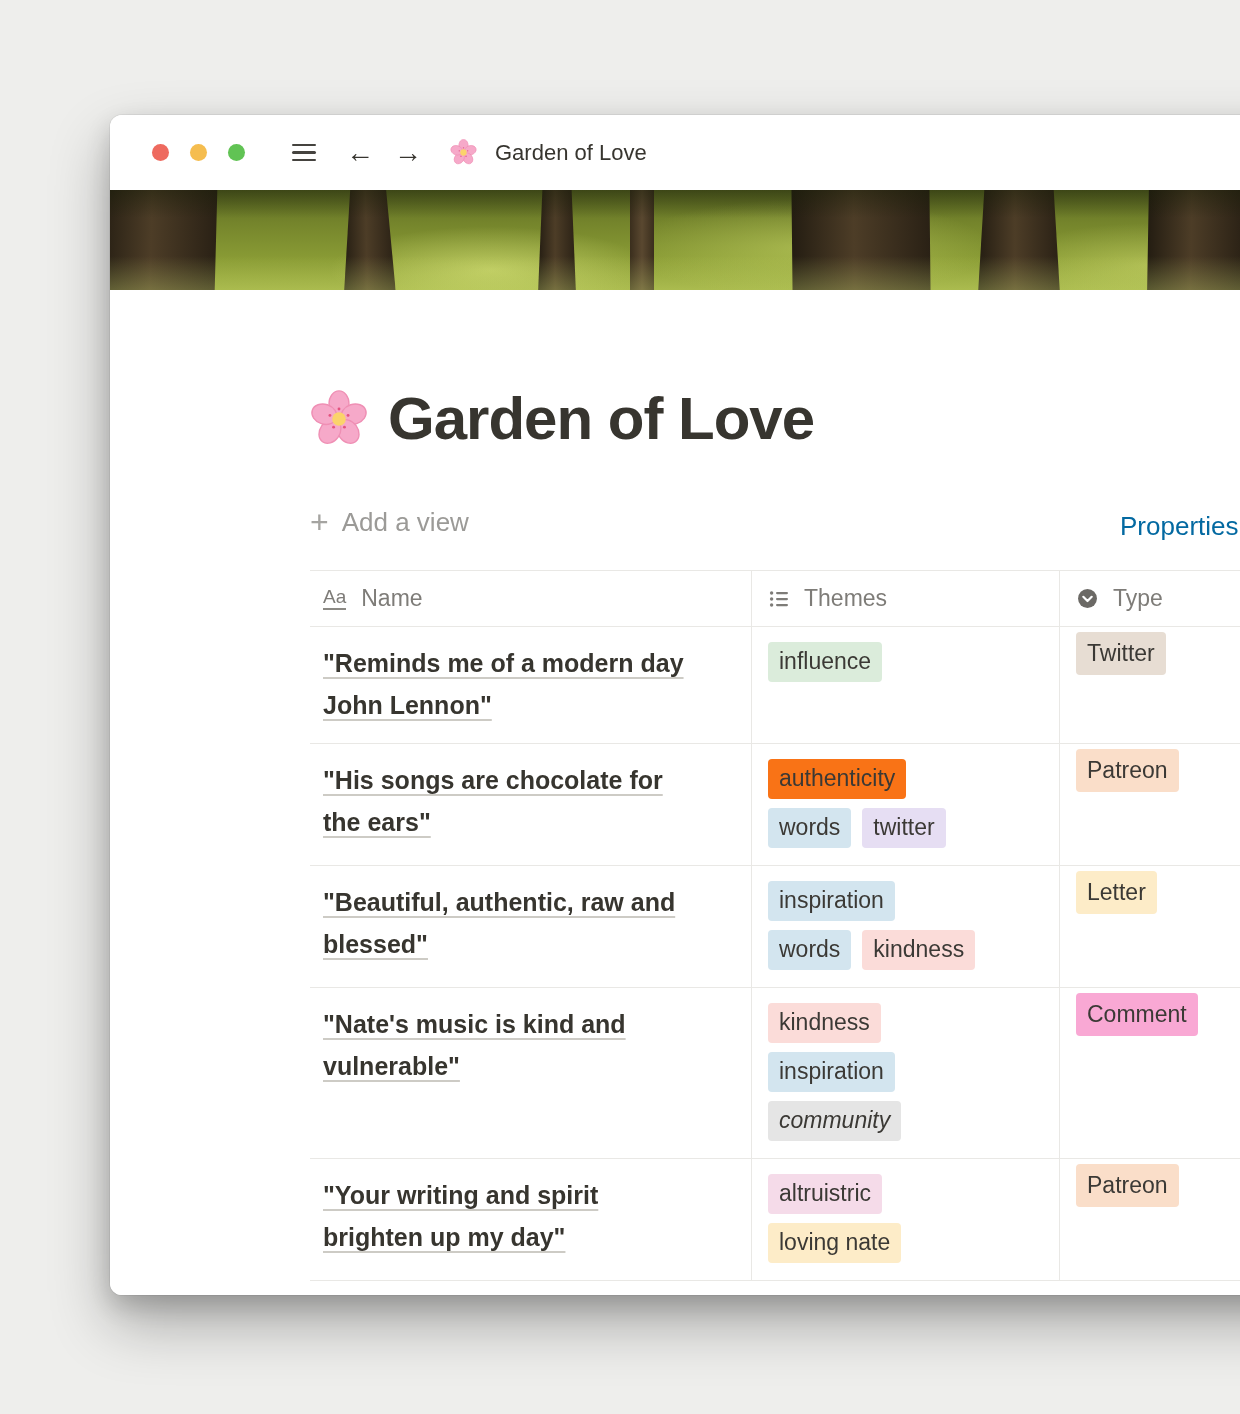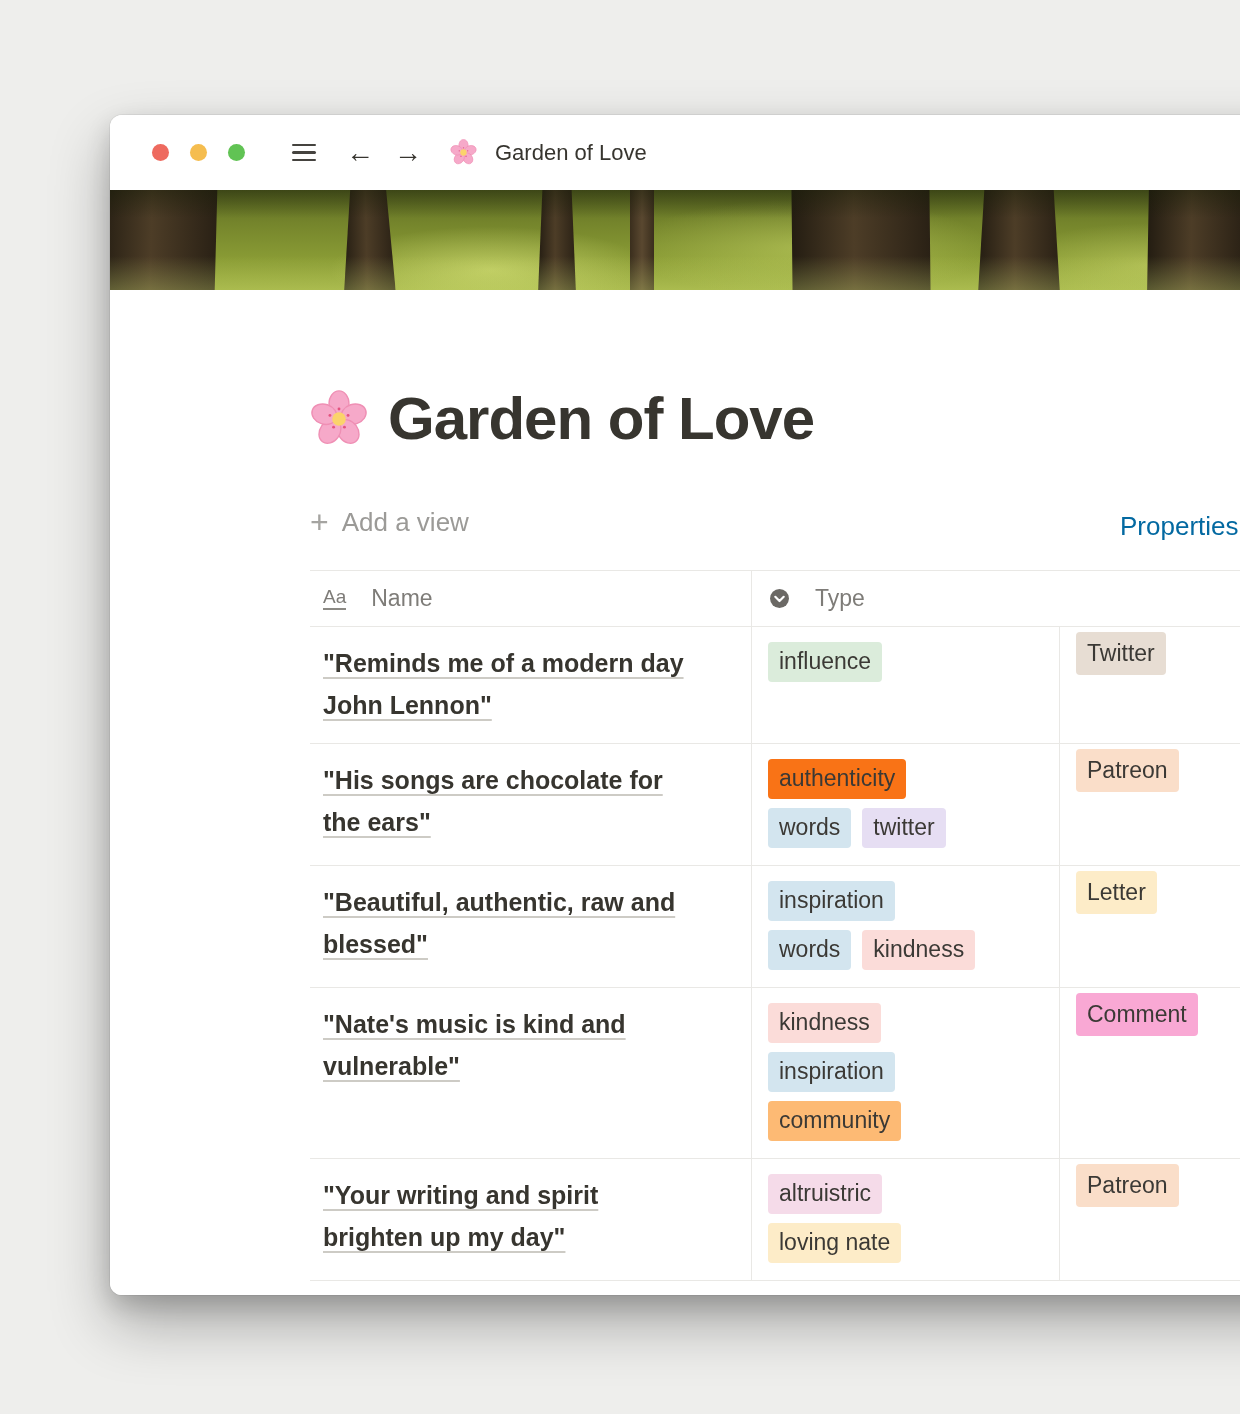--- a/index.html
+++ b/index.html
@@ -58,21 +58,21 @@
   .page-flower { display:flex; flex-shrink:0; }
 
   .toolbar { position:relative; height:40px; margin-top:54px; }
   .add-view { display:inline-flex; align-items:center; gap:13px; color:#9b9a97; font-size:26px; cursor:pointer; }
   .plus { font-size:32px; font-weight:300; line-height:0.9; color:#a5a4a1; }
   .properties { position:absolute; left:810px; top:4px; font-size:26px; color:#0369a1; cursor:pointer; }
 
   
   .table { margin-top:23px; }
   .thead { display:flex; border-top:1px solid #e9e8e5; border-bottom:1px solid #e9e8e5; height:57px; }
-  .th { display:flex; align-items:center; gap:25px; color:#7e7c78; font-size:23px; cursor:pointer; }
+  .th { display:flex; align-items:center; gap:15px; color:#7e7c78; font-size:23px; cursor:pointer; }
   .th-name  { width:442px; padding-left:13px; border-right:1px solid #e9e8e5; }
   .th-themes{ width:308px; padding-left:17px; border-right:1px solid #e9e8e5; }
   .th-type  { flex:1; padding-left:17px; }
   .aa-icon { font-size:19px; font-weight:500; border-bottom:2px solid #8b8984; padding-bottom:1px; line-height:1.05; }
 
   .tr { display:flex; border-bottom:1px solid #e9e8e5; }
   .cell-name { width:442px; padding:15px 20px 17px 13px; border-right:1px solid #e9e8e5; cursor:pointer; }
   .row-name-line { display:block; font-size:25px; line-height:42px; font-weight:700; color:#37352f;
     text-decoration:underline; text-decoration-color:#cdcbc5; text-decoration-thickness:1.5px; text-underline-offset:5px; }
   .cell-themes { width:308px; padding:15px 16px 17px 16px; border-right:1px solid #e9e8e5;
@@ -166,20 +166,33 @@
         </span>
         <span class="properties">Properties</span>
       </div>
 
       <div class="table">
         <div class="thead">
           <div class="th th-name">
             <span class="aa-icon">Aa</span>
             <span>Name</span>
           </div>
+          <div class="th th-themes">
+            <span style="display:flex;">
+              <svg width="20" height="20" viewBox="0 0 20 20" fill="#7e7c78">
+                <circle cx="2.6" cy="4" r="1.7"></circle>
+                  <rect x="7" y="2.9" width="12" height="2.3" rx="1.1"></rect>
+                <circle cx="2.6" cy="10" r="1.7"></circle>
+                  <rect x="7" y="8.9" width="12" height="2.3" rx="1.1"></rect>
+                <circle cx="2.6" cy="16" r="1.7"></circle>
+                  <rect x="7" y="14.9" width="12" height="2.3" rx="1.1"></rect>
+              </svg>
+            </span>
+            <span>Themes</span>
+          </div>
           <div class="th th-type">
             <span style="display:flex;">
               <svg width="21" height="21" viewBox="0 0 20 20">
                 <circle cx="10" cy="10" r="9" fill="#6b6965"></circle>
                 <path d="M6 8.4l4 4 4-4" stroke="#ffffff" stroke-width="2.1" fill="none" stroke-linecap="round" stroke-linejoin="round"></path>
               </svg>
             </span>
             <span>Type</span>
           </div>
         </div>
@@ -235,21 +248,21 @@
                 <span class="row-name-line">vulnerable"</span>
               </div>
               <div class="cell-themes">
                 <div class="tag-line">
                   <span class="tag" style="background: rgb(251, 220, 217);">kindness</span>
                 </div>
                 <div class="tag-line">
                   <span class="tag" style="background: rgb(211, 229, 239);">inspiration</span>
                 </div>
                 <div class="tag-line">
-                  <span class="tag" style="background: #fdba74;">community</span>
+                  <span class="tag" style="background: #e5e5e5; font-style: italic;">community</span>
                 </div>
               </div>
               <div class="cell-type"><span class="tag" style="background: #f9a8d4;">Comment</span></div>
             </div>
             <div class="tr">
               <div class="cell-name">
                 <span class="row-name-line">"Your writing and spirit</span>
                 <span class="row-name-line">brighten up my day"</span>
               </div>
               <div class="cell-themes">

